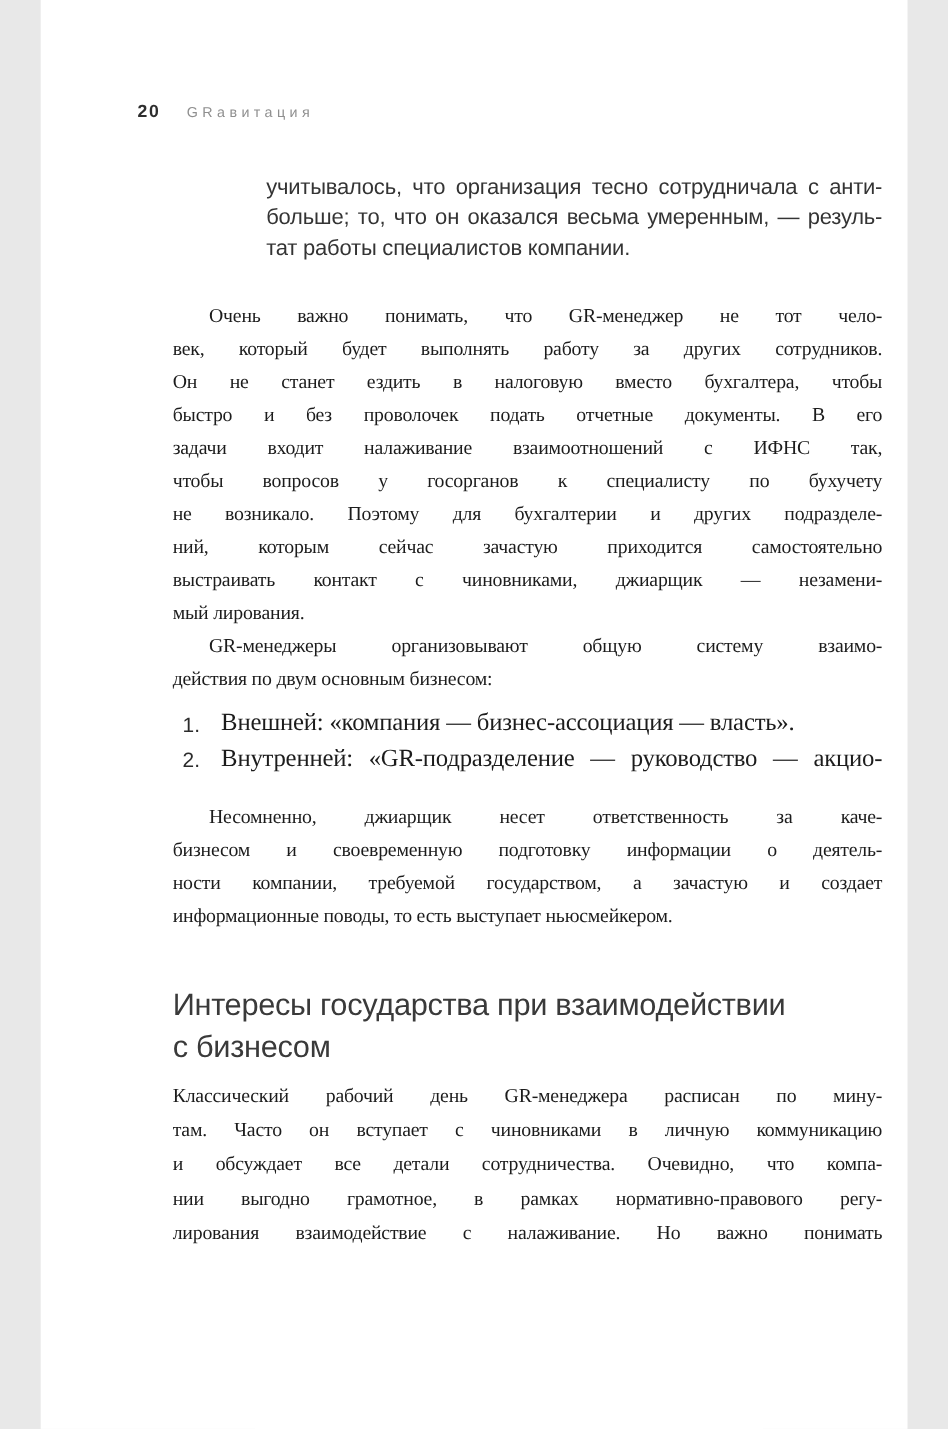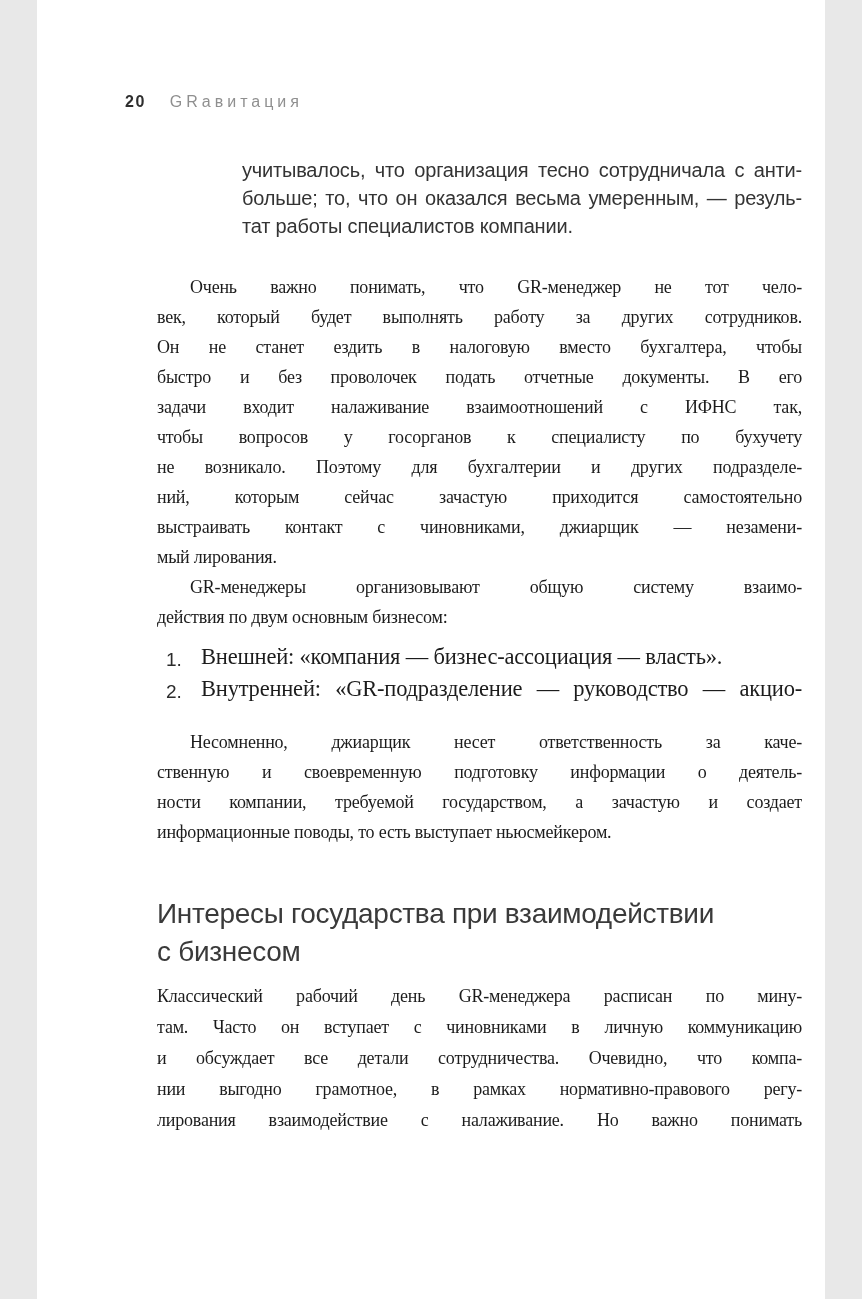--- a/index.html
+++ b/index.html
@@ -22,21 +22,21 @@
     font-family: "Liberation Sans", sans-serif;
   }
   .pg-number {
     font-size: 16px;
     letter-spacing: 1.5px;
     color: #2e2e2e;
     font-weight: 700;
   }
   .pg-title {
     margin-left: 24px;
-    font-size: 16px;
+    font-size: 13px;
     letter-spacing: 4px;
     color: #8f8f8f;
     font-weight: 400;
   }
   
   .quote {
     margin: 45px 97px 0 205px;
     width: 560px;
     font-family: "Liberation Sans", sans-serif;
     font-size: 20px;
@@ -135,21 +135,21 @@
     <div class="item">
       <span class="num">2.</span>
       <div class="item-text">
         <div class="ln j">Внутренней: «GR-подразделение — руководство — акцио-</div>
       </div>
     </div>
   </section>
 
   <section class="para after-list indent">
     <div class="ln j">Несомненно, джиарщик несет ответственность за каче-</div>
-    <div class="ln j">ственную и своевременную подготовку информации о деятель-</div>
+    <div class="ln j">бизнесом и своевременную подготовку информации о деятель-</div>
     <div class="ln j">ности компании, требуемой государством, а зачастую и создает</div>
     <div class="ln">информационные поводы, то есть выступает ньюсмейкером.</div>
   </section>
 
   <h2 class="section-heading">
     <div class="ln">Интересы государства при взаимодействии</div>
     <div class="ln">с бизнесом</div>
   </h2>
 
   <section class="para after-heading">

